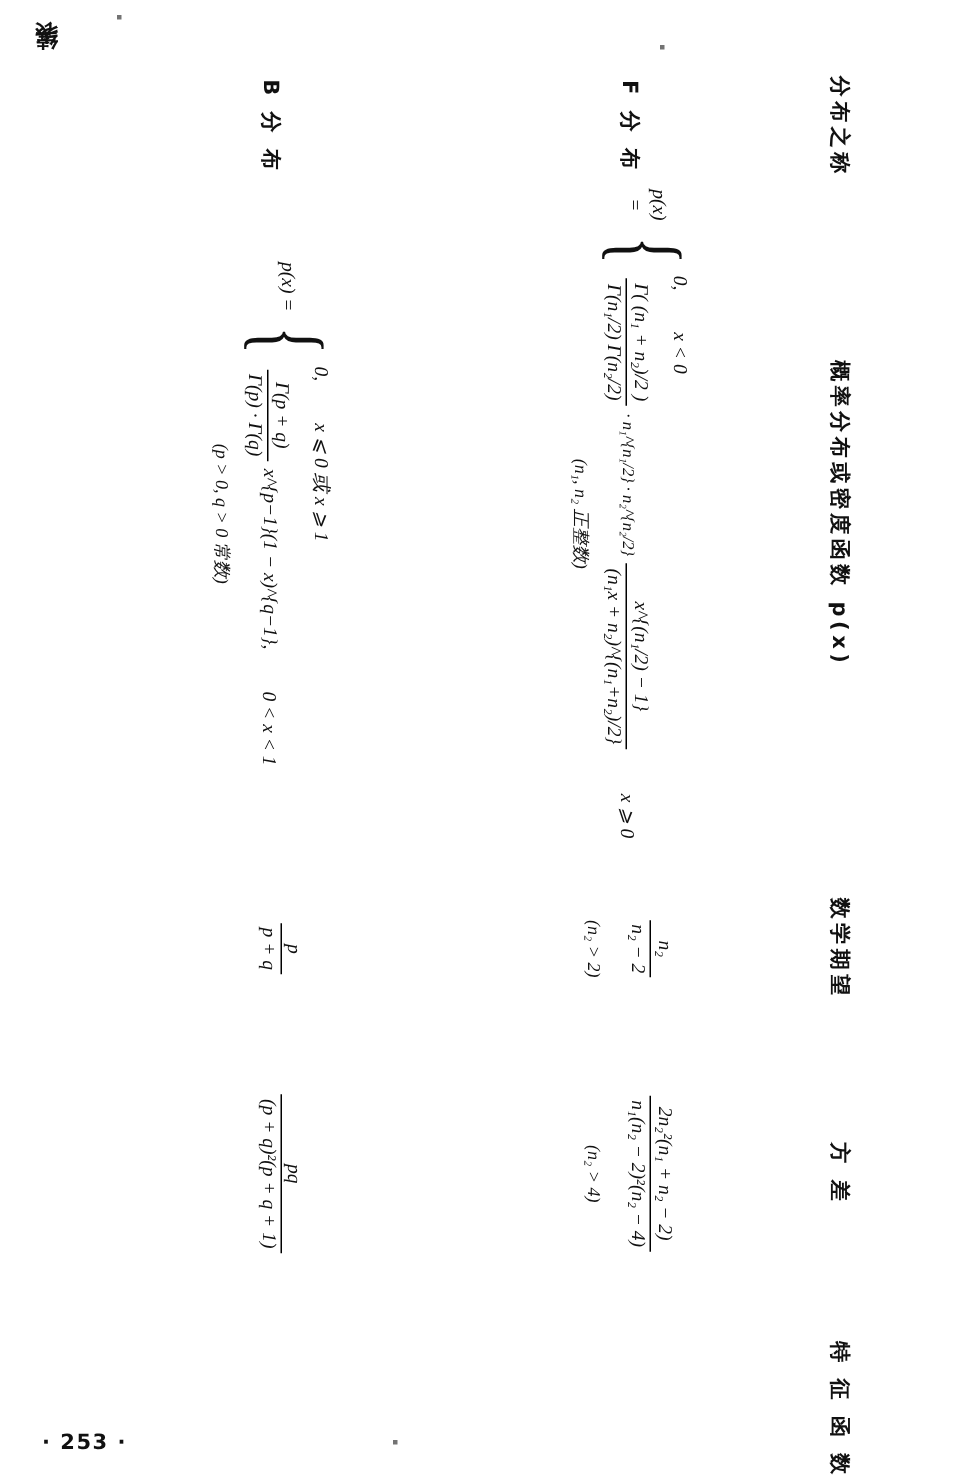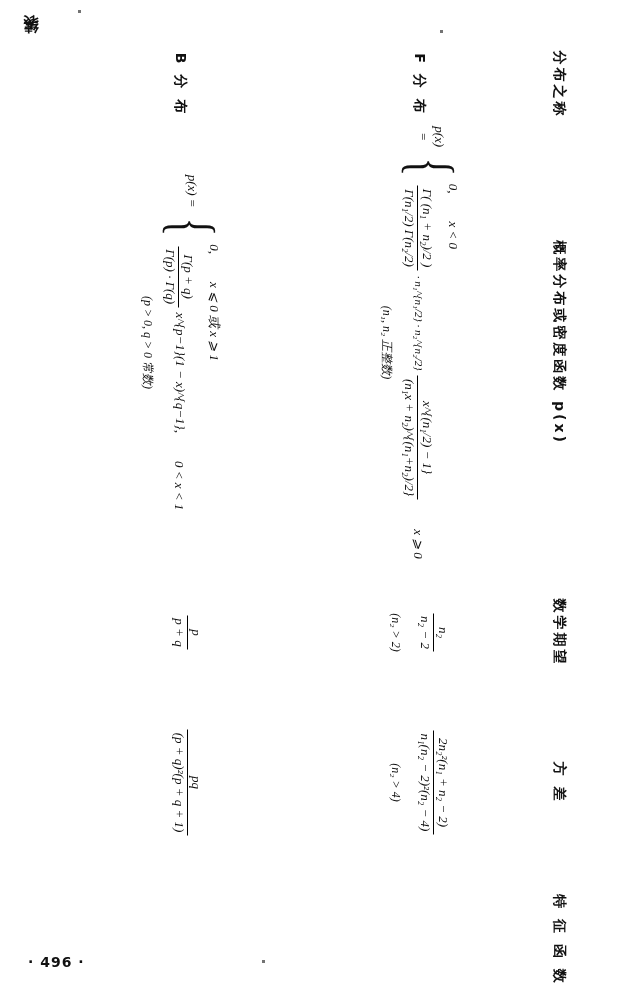--- a/index.html
+++ b/index.html
@@ -164,21 +164,21 @@
     opacity: 0.55;
   }
 </style>
 </head>
 <body>
 
 <div class="page">
 
   <div class="continued">续表</div>
 
-  <div class="page-number">· 496 ·</div>
+  <div class="page-number">· 253 ·</div>
 
   <div class="speck" style="left:78px;top:10px;width:3px;height:3px;"></div>
   <div class="speck" style="left:440px;top:30px;width:3px;height:3px;"></div>
   <div class="speck" style="left:262px;top:960px;width:3px;height:3px;"></div>
 
   <div class="table-wrap">
     <table class="stat">
       <thead>
         <tr>
           <th class="hdr name-cell rule-top rule-bot">分布之称</th>

